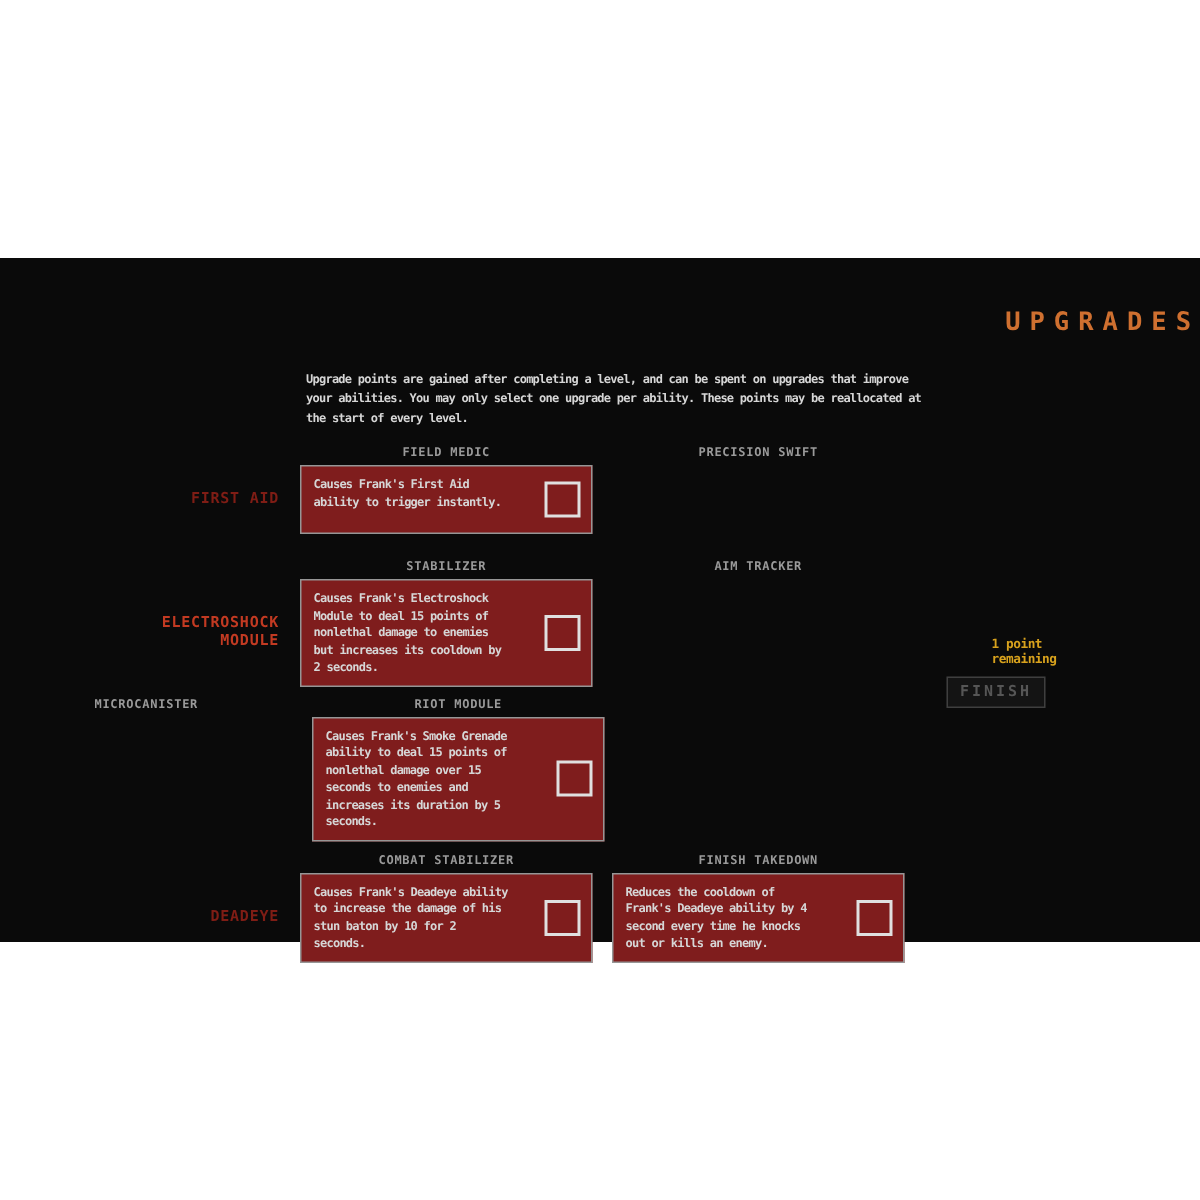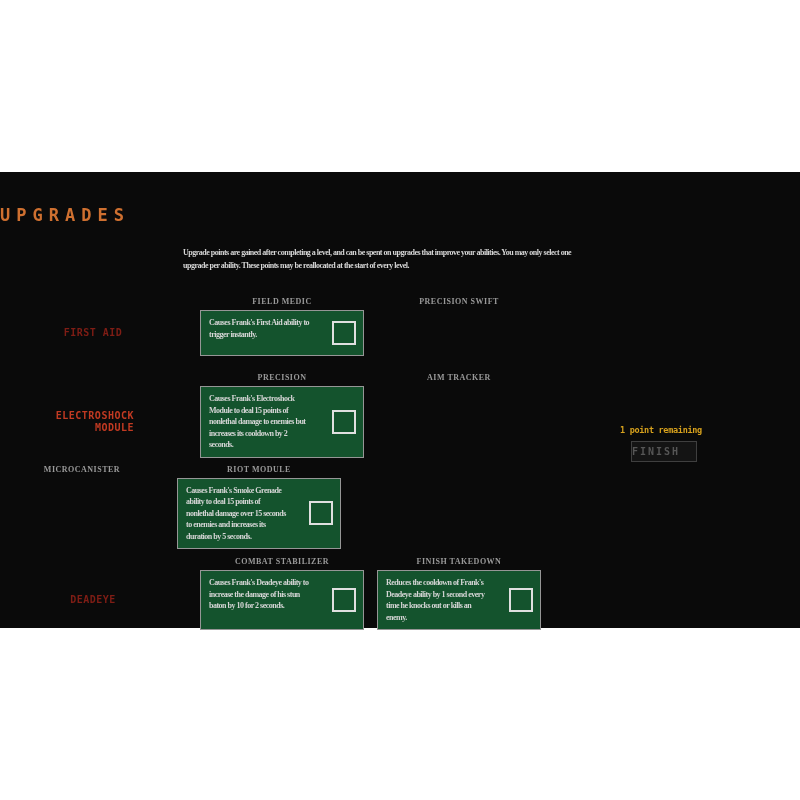--- a/index.html
+++ b/index.html
@@ -4,76 +4,76 @@
 <style>
   * { margin:0; padding:0; box-sizing:border-box; }
   html,body { width:800px; height:800px; background:#ffffff; overflow:hidden;
               font-family:"DejaVu Sans Mono", monospace; }
   .game {
     position:absolute; left:0; top:172px; width:800px; height:456px;
     background:#0a0a0a; color:#d6d6d6;
   }
   .screen-title {
     position:absolute; left:0; top:33px; width:100%;
-    text-align:left; color:#cf7030; font-size:17px; font-weight:bold;
+    text-align:right; color:#cf7030; font-size:17px; font-weight:bold;
     letter-spacing:6px;
   }
   .screen-desc {
-    position:absolute; left:183px; top:74px; width:412px;
+    position:absolute; left:204px; top:74px; width:412px;
     font-size:8px; font-weight:bold; letter-spacing:-0.5px;
-    line-height:13px; color:#d6d6d6;font-family:Liberation Serif, serif;
+    line-height:13px; color:#d6d6d6;
   }
   .rows { position:absolute; left:0; top:125px; width:800px; }
   .row { display:flex; align-items:stretch; }
   .row-1 { margin-bottom:17px; }
   .row-2 { margin-bottom:7px; }
   .row-3 { margin-bottom:8px; }
   .ability {
     width:186px; margin-right:14px; padding-top:13px;
-    display:flex; align-items:center; justify-content:center;
+    display:flex; align-items:center; justify-content:flex-end;
   }
   .ability span {
     display:inline-block; max-width:82px; text-align:right;
     font-size:10px; font-weight:bold; line-height:12px; letter-spacing:0.5px;
     text-transform:uppercase;
   }
   .ability.dim span   { color:#7f1d15; }
   .ability.bright span{ color:#c23a22; }
-  .cell { width:164px; margin-right:13px; display:flex; flex-direction:column;font-family:Liberation Serif, serif; }
+  .cell { width:195px; margin-right:13px; display:flex; flex-direction:column; }
   .card-title {
     height:13px; text-align:center; color:#9a9a9a;
     font-size:8px; font-weight:bold; letter-spacing:0.5px;
   }
   .card {
-    position:relative; border:1px solid #969696; background:#14532d;
+    position:relative; border:1px solid #969696; background:#7f1d1d;
     padding:6px 52px 6px 8px; flex:1;
   }
   .r1 .card { min-height:46px; }
   .r2 .card { min-height:56px; }
   .r3 .card { min-height:56px; }
   .r4 .card { min-height:50px; }
   .card-desc {
     font-size:8px; font-weight:bold; letter-spacing:-0.5px;
     line-height:11.5px; color:#d6d6d6;
   }
   .checkbox {
     position:absolute; right:7px; top:50%; transform:translateY(-50%);
     width:24px; height:24px; border:2px solid #e0e0e0; background:transparent;
   }
   .checkbox.hovered { background:#ededed; }
   .checkbox svg { position:absolute; left:3px; top:3px; }
   .side-panel { position:absolute; left:620px; top:253px; width:120px; }
   .points-remaining {
-    color:#d8a21d; font-size:8.5px; font-weight:bold; letter-spacing:-0.3px;
+    color:#d8a21d; font-size:8.5px; font-weight:bold; letter-spacing:-0.3px;margin-left:41px;
   }
   .finish-btn {
     display:block; margin:6px 0 0 11px; width:66px; height:21px;
     background:#141414; border:1px solid #3f3f3f; color:#565656;
     font-family:"DejaVu Sans Mono", monospace; font-size:10px; font-weight:bold;
-    letter-spacing:2px; text-align:left; line-height:19px;
+    letter-spacing:2px; text-align:center; line-height:19px;
   }
 </style>
 </head>
 <body>
 
 <div class="game">
 
   <div class="screen-title">UPGRADES</div>
 
   <div class="screen-desc">Upgrade points are gained after completing a level, and can be spent on upgrades that improve your abilities. You may only select one upgrade per ability. These points may be reallocated at the start of every level.</div>
@@ -94,21 +94,21 @@
       <div class="cell">
         <div class="card-title">PRECISION SWIFT</div>
       </div>
     </div>
 
     <div class="row row-2 r2">
       <div class="ability bright">
         <span>ELECTROSHOCK MODULE</span>
       </div>
       <div class="cell">
-        <div class="card-title">PRECISION</div>
+        <div class="card-title">STABILIZER</div>
         <div class="card">
           <div class="card-desc">Causes Frank's Electroshock Module to deal 15 points of nonlethal damage to enemies but increases its cooldown by 2 seconds.</div>
           <div class="checkbox"></div>
         </div>
       </div>
       <div class="cell">
         <div class="card-title">AIM TRACKER</div>
       </div>
     </div>
 
@@ -132,21 +132,21 @@
       <div class="cell">
         <div class="card-title">COMBAT STABILIZER</div>
         <div class="card">
           <div class="card-desc">Causes Frank's Deadeye ability to increase the damage of his stun baton by 10 for 2 seconds.</div>
           <div class="checkbox"></div>
         </div>
       </div>
       <div class="cell">
         <div class="card-title">FINISH TAKEDOWN</div>
         <div class="card">
-          <div class="card-desc">Reduces the cooldown of Frank's Deadeye ability by 1 second every time he knocks out or kills an enemy.</div>
+          <div class="card-desc">Reduces the cooldown of Frank's Deadeye ability by 4 second every time he knocks out or kills an enemy.</div>
           <div class="checkbox"></div>
         </div>
       </div>
     </div>
 
   </div>
 
   <div class="side-panel">
     <div class="points-remaining">1 point remaining</div>
     <button class="finish-btn">FINISH</button>

